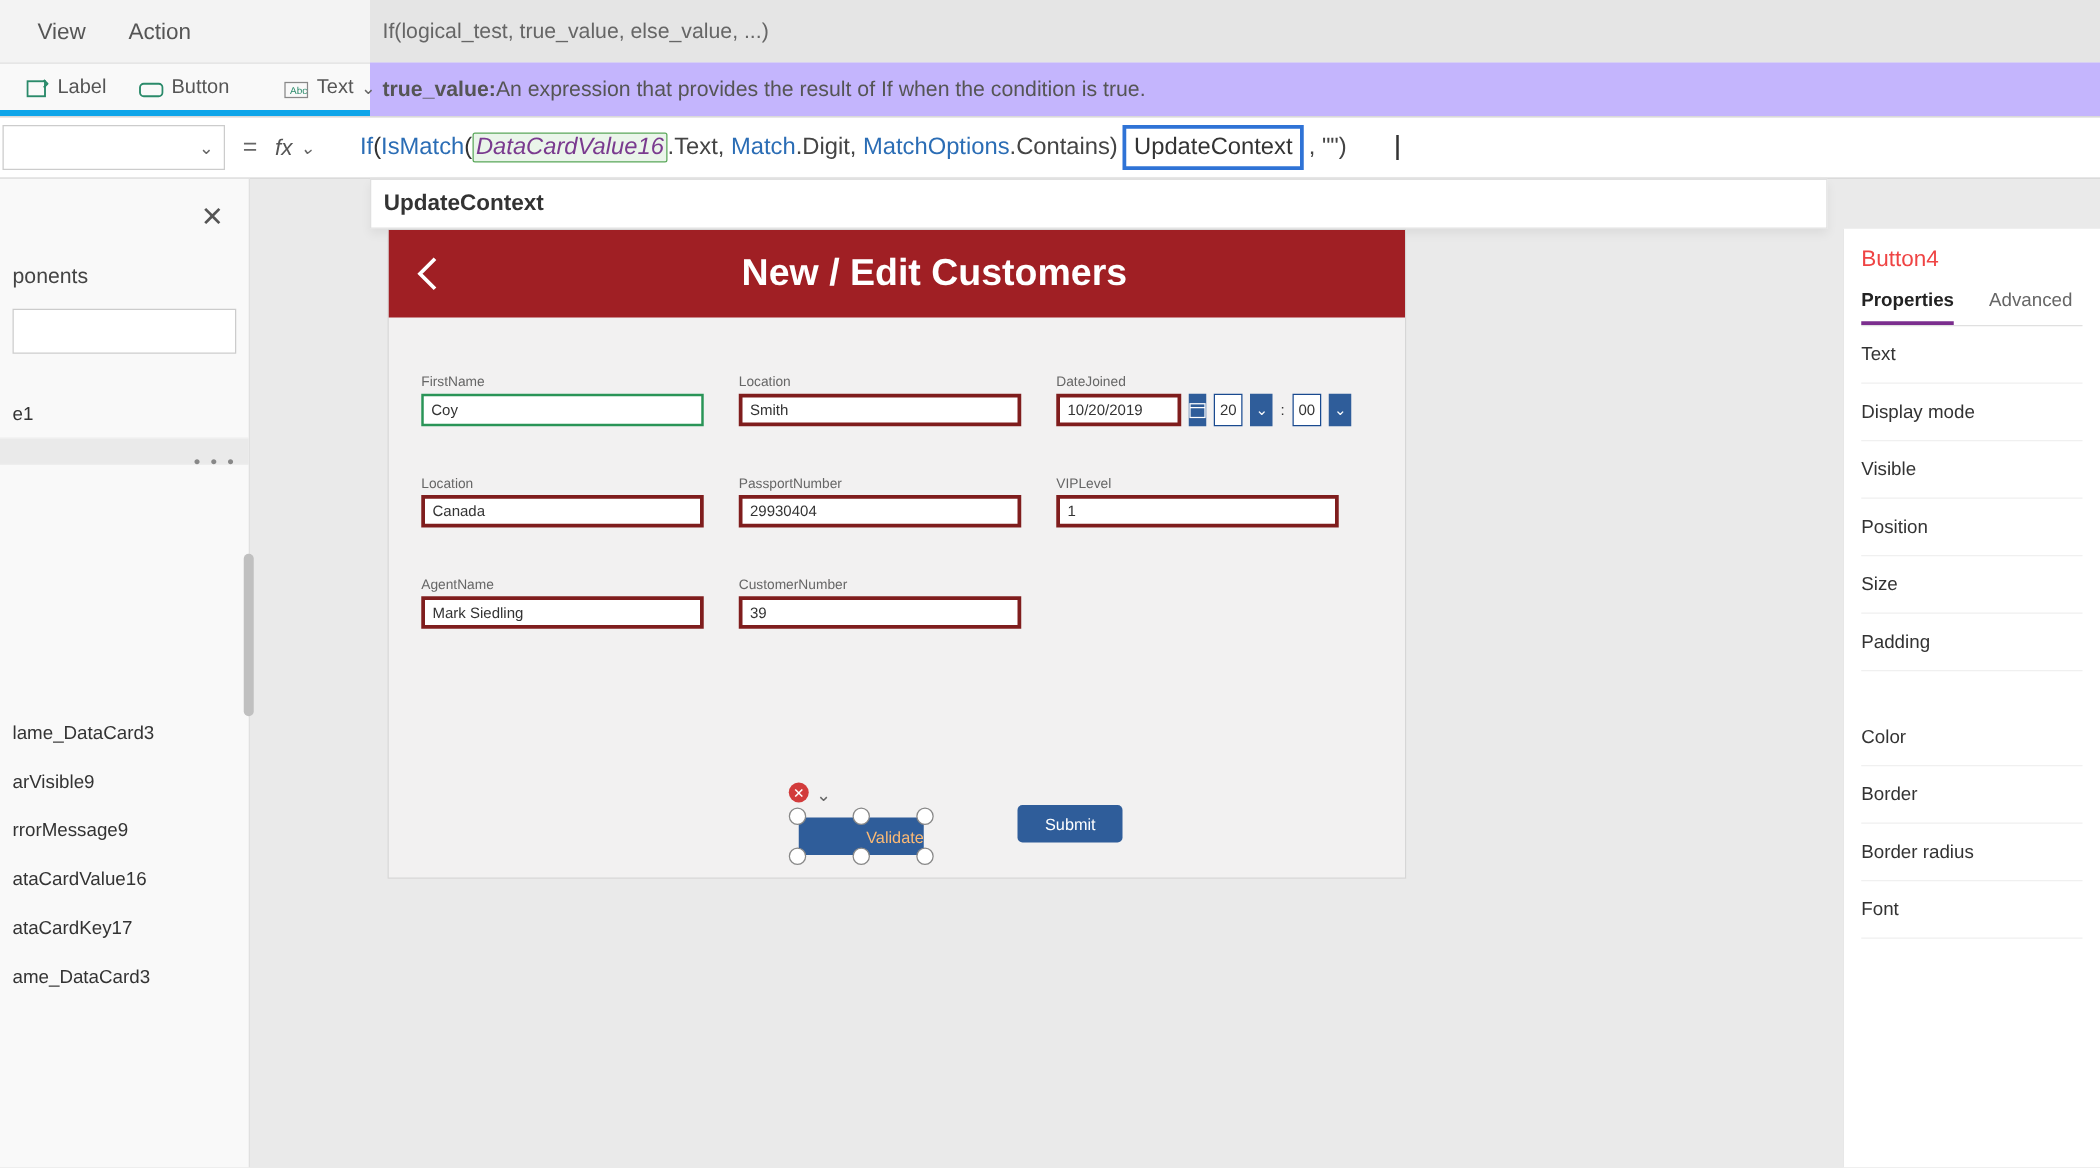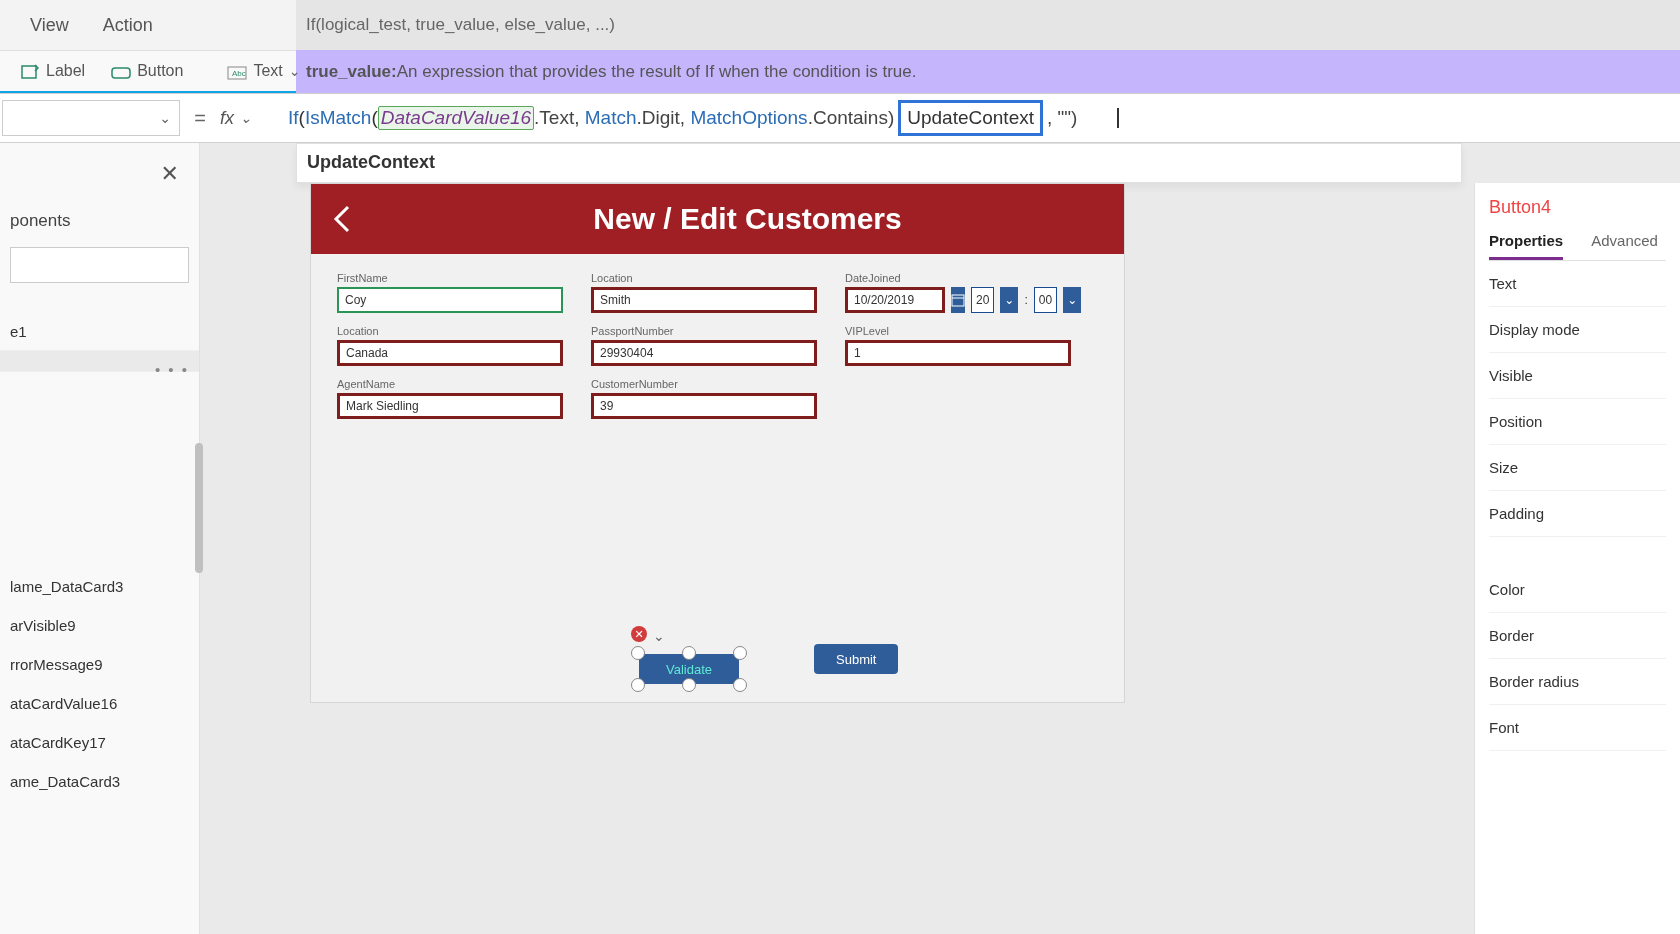--- a/index.html
+++ b/index.html
@@ -3,21 +3,21 @@
 <meta charset="utf-8">
 <style>
 * { box-sizing: border-box; margin: 0; padding: 0; font-family: "Segoe UI", Arial, sans-serif; }
 body { background: #eaeaea; width: 1680px; height: 934px; overflow: hidden; position: relative; color: #333; }
 
 
 .menubar { position: absolute; top: 0; left: 0; right: 0; height: 50px; background: #f3f3f3; display: flex; align-items: center; padding-left: 30px; }
 .menubar .menu-item { margin-right: 34px; font-size: 18px; color: #555; cursor: default; }
 
 
-.ribbon { position: absolute; top: 50px; left: 0; height: 43px; width: 296px; background: #f9f9f9; border-top: 1px solid #e0e0e0; border-bottom: 2px solid #0ea5e9; display: flex; align-items: center; padding-left: 10px; gap: 6px; }
+.ribbon { position: absolute; top: 50px; left: 0; height: 43px; width: 296px; background: #f9f9f9; border-top: 1px solid #e0e0e0; border-bottom: 5px solid #0ea5e9; display: flex; align-items: center; padding-left: 10px; gap: 6px; }
 .ribbon .tool { display: inline-flex; align-items: center; gap: 6px; padding: 4px 10px; font-size: 16px; color: #555; }
 .ribbon .sep { width: 1px; height: 26px; background: #ddd; margin: 0 6px; }
 .icon-box { display:inline-flex; align-items:flex-end; justify-content:center; width:20px; height:20px; }
 
 
 .hintbar1 { position: absolute; top: 0; left: 296px; right: 0; height: 50px; background: #e5e5e5; display:flex; align-items:center; padding-left:10px; font-size:17px; color:#666; }
 .hintbar2 { position: absolute; top: 50px; left: 296px; right: 0; height: 43px; background: #c4b5fd; display:flex; align-items:center; padding-left:10px; font-size:17px; color:#555; }
 
 
 .formula-row { position: absolute; top: 93px; left: 0; right: 0; height: 50px; background: #fff; border-top:1px solid #d0d0d0; border-bottom:1px solid #d0d0d0; display:flex; align-items:center; }
@@ -48,35 +48,35 @@
 
 
 .canvas-wrap { position:absolute; top:183px; left:310px; width:815px; height:520px; background:#f2f1f1; border:1px solid #d6d6d6; }
 .app-header { height:70px; background:#a01f24; color:#fff; display:flex; align-items:center; }
 .app-header .back { width:60px; display:flex; align-items:center; justify-content:center; }
 .app-header .title { flex:1; text-align:center; font-size:30px; font-weight:700; }
 
 .form-area { padding:18px 26px; }
 .frow { display:flex; gap:28px; margin-bottom:12px; }
 .field { width:226px; }
-.field label { display:block; font-size:11px; color:#666; margin-bottom:3px; }
+.field label { display:block; font-size:11px; color:#666; margin-bottom:3px;margin-top:28px; }
 .field input { width:100%; height:26px; border:3px solid #7f1d1d; background:#fff; font-size:12px; padding:0 6px; color:#333; }
 .field.sel input { border:2px solid #2a9457; }
 .date-group { display:flex; gap:6px; align-items:end; }
 .date-group .dfield input{ width:100px; }
 .dd-small { width:46px; height:26px; background:#2f5d9a; color:#fff; font-size:12px; display:flex; align-items:center; justify-content:space-between; padding:0 4px; }
 .dd-small.white { background:#fff; color:#333; border:1px solid #1a4a8f; }
 .cal-icon { width:26px; height:26px; background:#2f5d9a; display:flex; align-items:center; justify-content:center;}
 
 .btn { height:30px; border-radius:4px; background:#2f5d9a; color:#fff; font-size:13px; display:inline-flex; align-items:center; justify-content:center; padding:0 22px; border:none;margin-top:24px;}
 .submit-btn { position:absolute; bottom:28px; left:503px;}
 
 
 .validate-wrap { position:absolute; bottom:18px; left:328px; }
-.validate-btn { width:100px; height:30px; border-radius:4px; background:#2f5d9a; color:#5eead4; font-size:13px; display:flex; align-items:center; justify-content:center; position:relative; }
+.validate-btn { width:100px; height:30px; border-radius:4px; background:#2f5d9a; color:#fdba74; font-size:13px; display:flex; align-items:center; justify-content:flex-end; position:relative; }
 .handle { width:14px; height:14px; border:1px solid #888; background:#fff; border-radius:50%; position:absolute; }
 .h-tl{top:-8px;left:-8px}.h-tm{top:-8px;left:43px}.h-tr{top:-8px;right:-8px}
 .h-bl{bottom:-8px;left:-8px}.h-bm{bottom:-8px;left:43px}.h-br{bottom:-8px;right:-8px}
 .sel-chevron{position:absolute;top:-26px;left:14px;font-size:14px;color:#666;}
 .sel-x{position:absolute;top:-28px;left:-8px;width:16px;height:16px;border-radius:50%;background:#d23b3b;color:#fff;font-size:11px;display:flex;align-items:center;justify-content:center;}
 
 
 .right-panel { position:absolute; top:183px; right:0; width:206px; bottom:0; background:#fff; border-left:1px solid #e0e0e0; padding:10px 14px; }
 .rp-title { font-size:18px; color:#ef4444; margin:4px 0 14px; }
 .rp-tabs { display:flex; gap:28px; border-bottom:1px solid #e0e0e0; }

